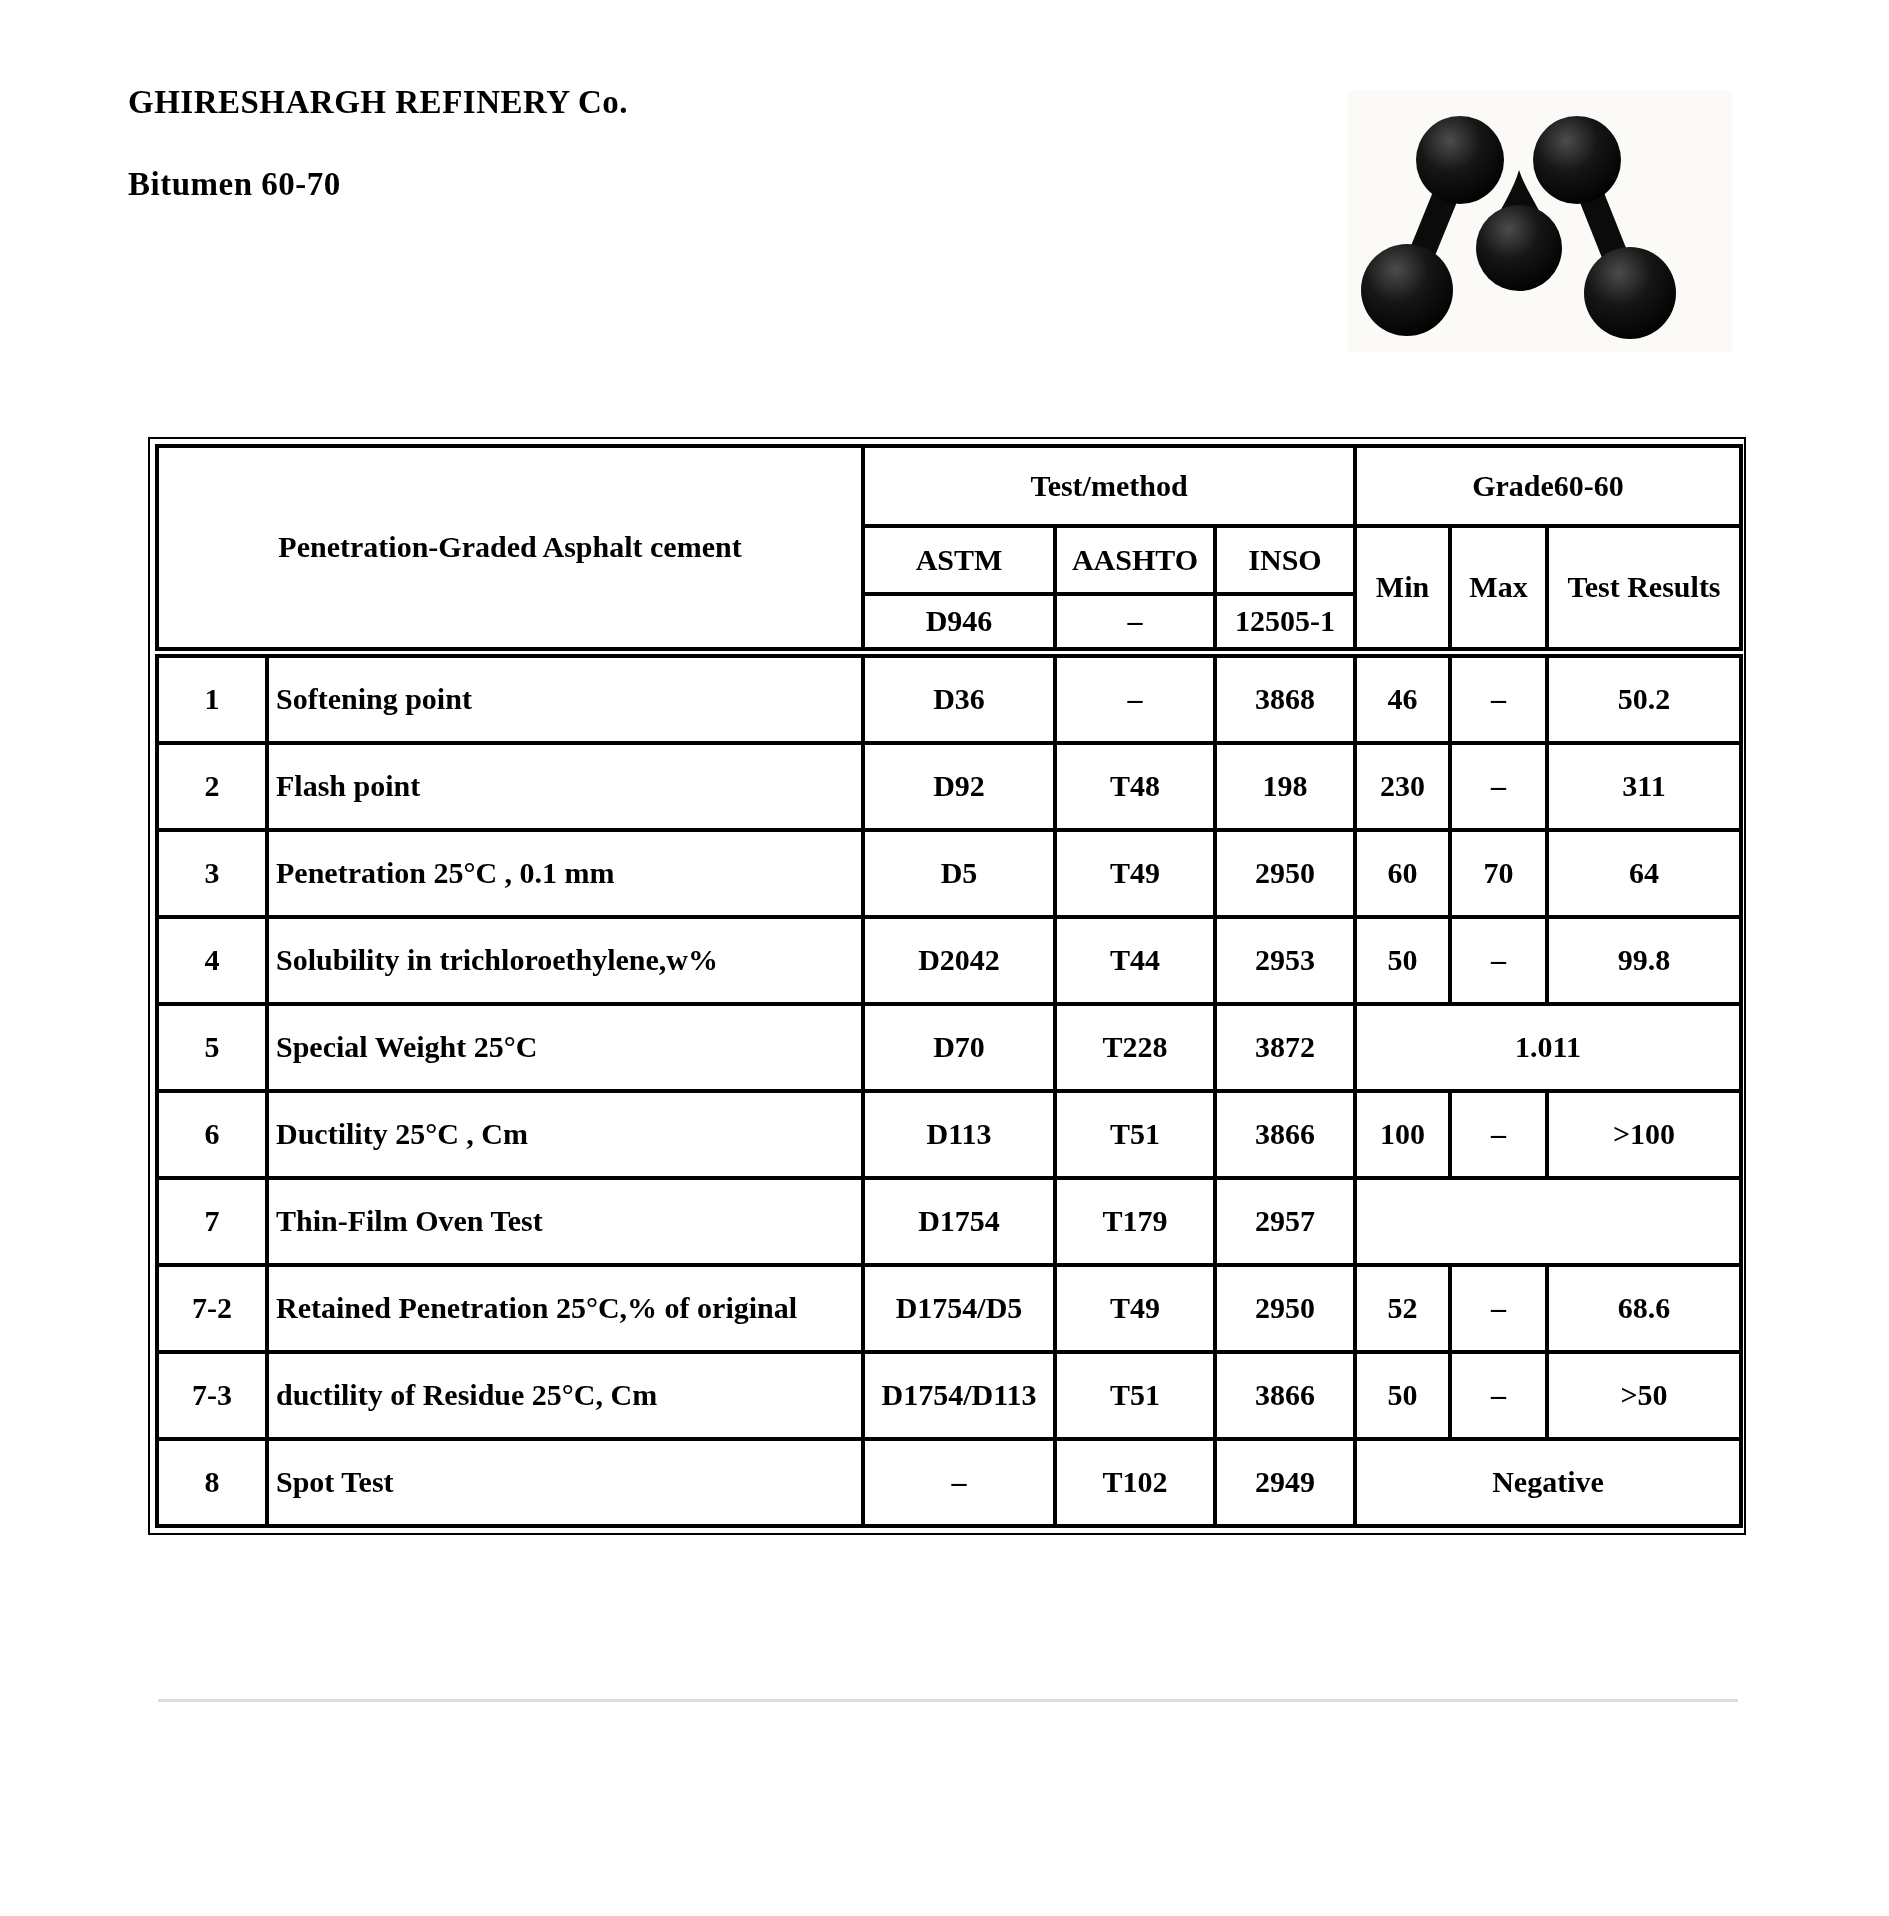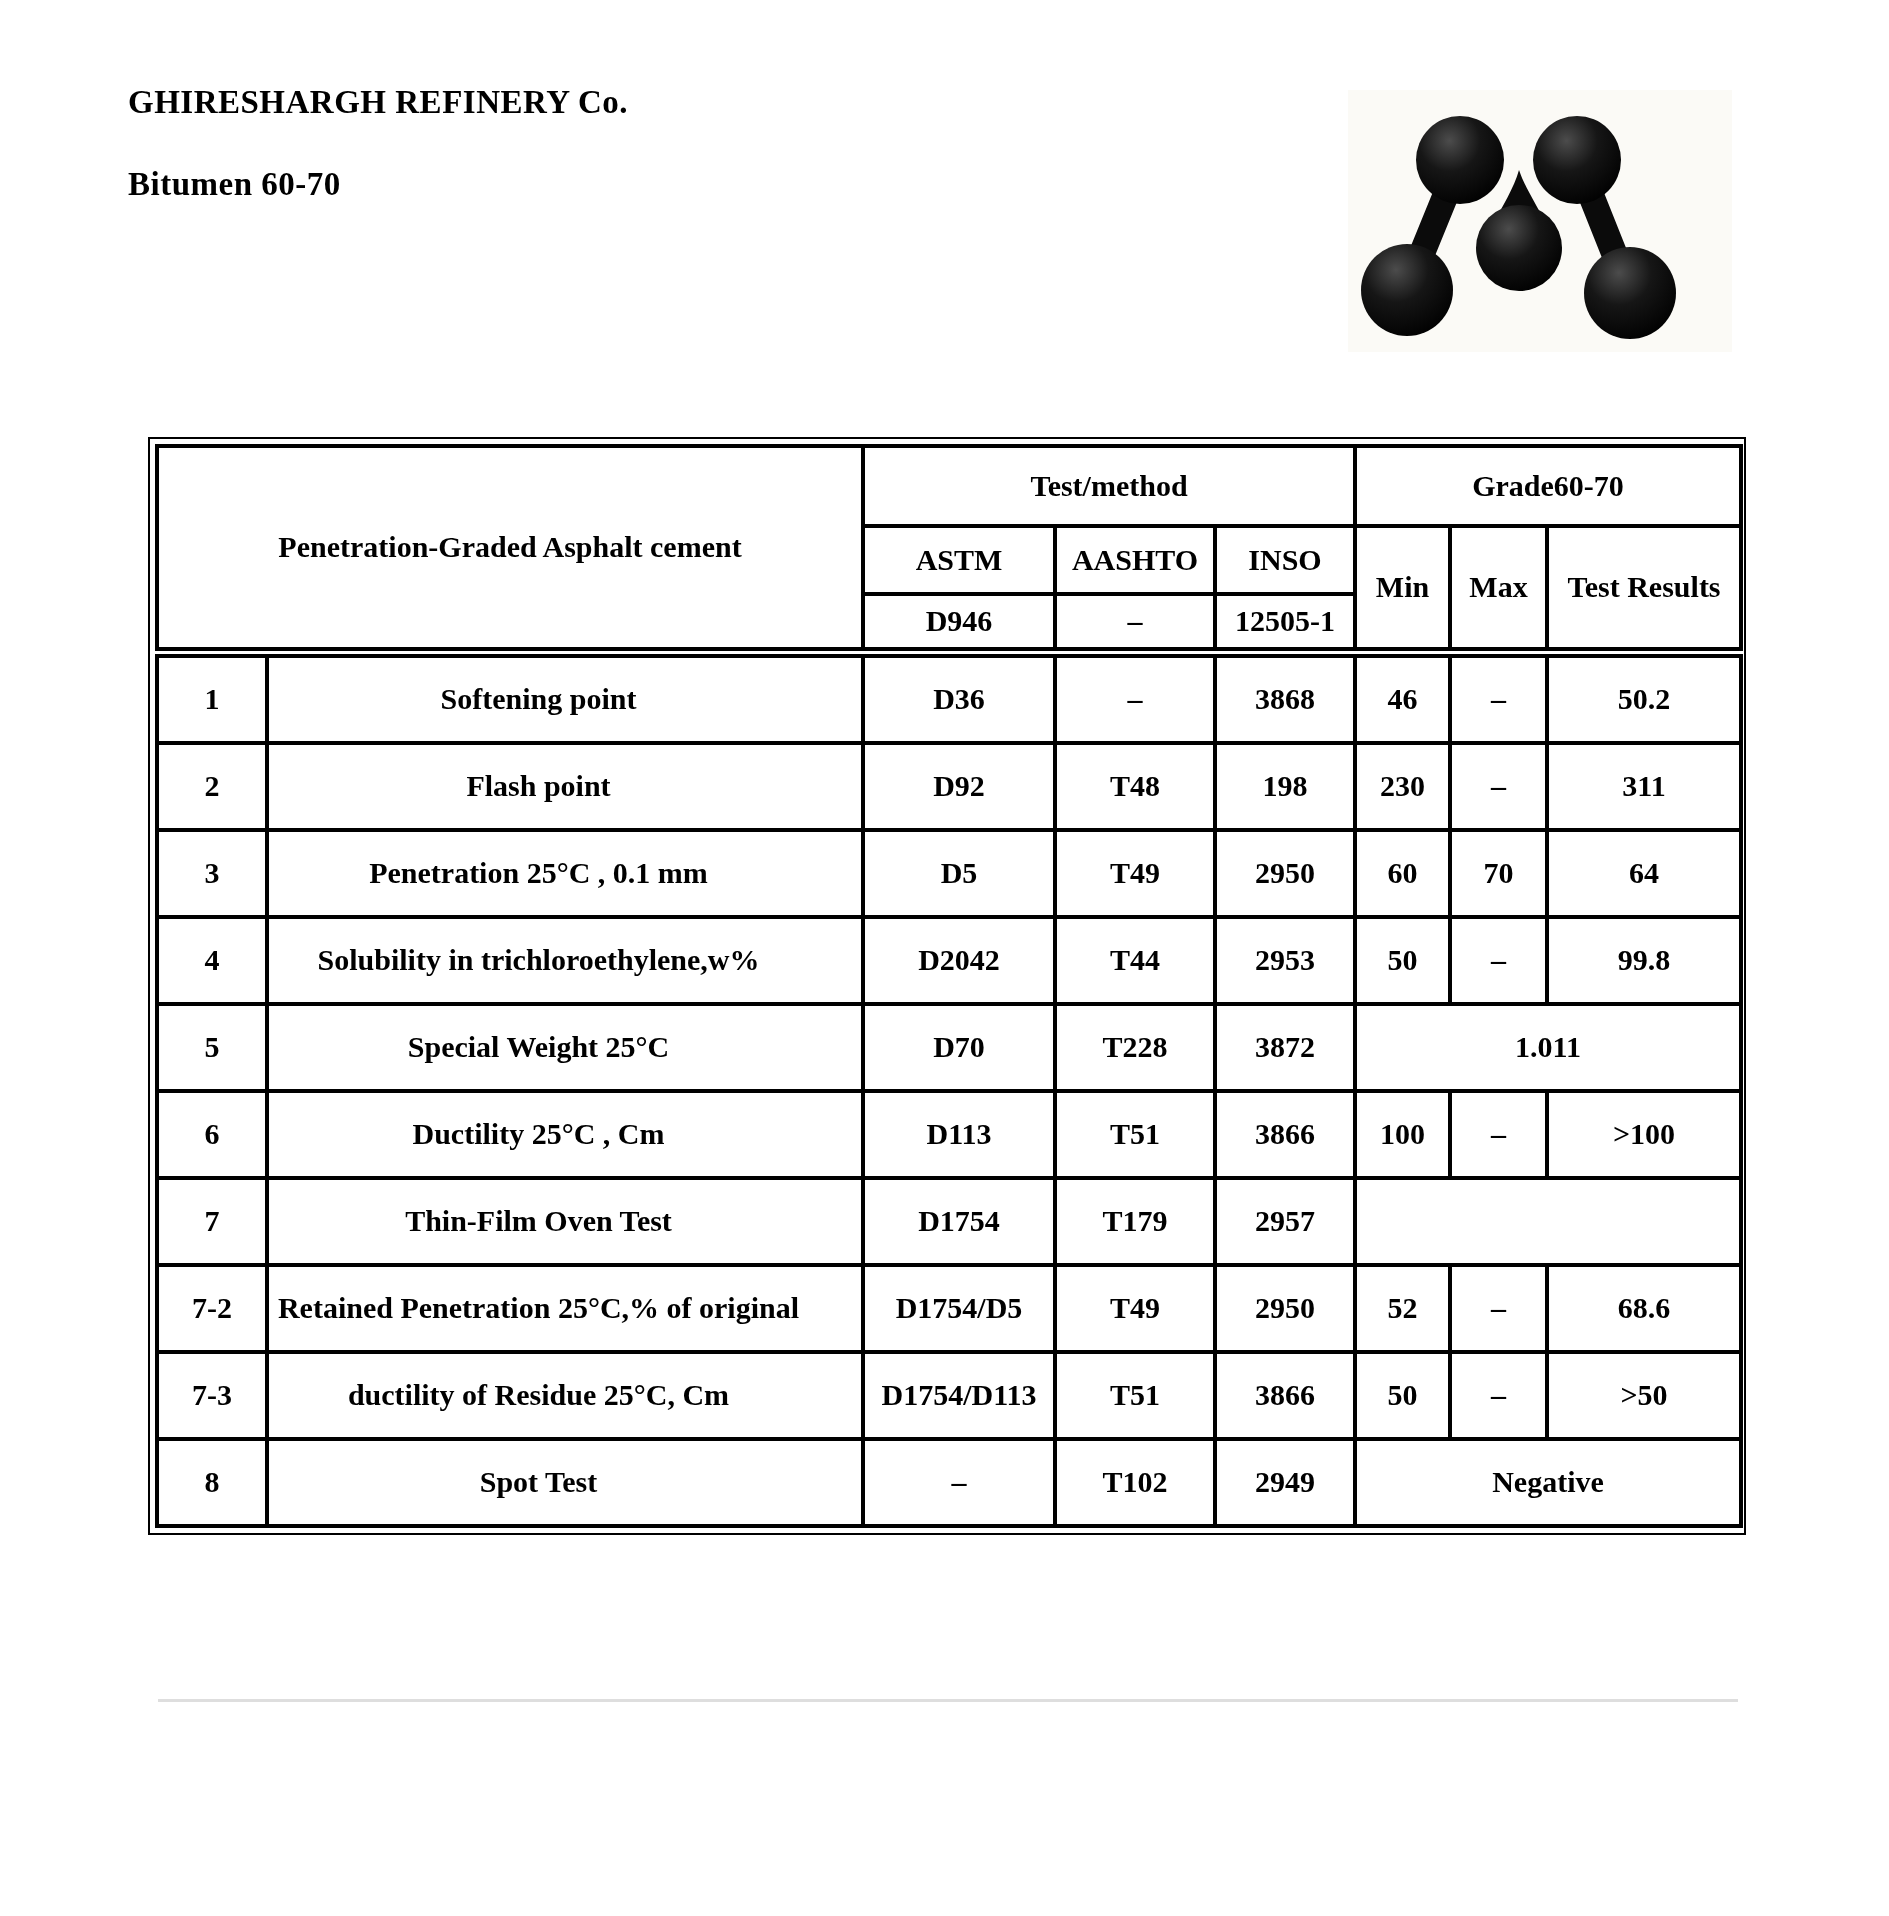--- a/index.html
+++ b/index.html
@@ -70,21 +70,21 @@
     overflow: hidden;
     line-height: 1.15;
   }
   .hr1 { height: 80px; }
   .hr2 { height: 68px; }
   .hr3 { height: 55px; }
   td.title-cell { font-size: 31px; }
   td.results-cell { padding: 0 22px; }
   table.spec-body tr { height: 87px; }
   table.spec-body td.c-name {
-    text-align: center;
+    text-align: left;
     padding: 0 60px 0 7px;
   }
   table.spec-body td.c-no { font-size: 30px; }
   table.spec-body td { white-space: normal; }
   table.spec-body td.c-val { white-space: nowrap; }
 
   
   .table-shadow {
     position: absolute;
     left: 158px;
@@ -138,21 +138,21 @@
           <col style="width:160px">
         <col style="width:140px">
           <col style="width:95px">
           <col style="width:97px">
           <col style="width:194px">
       </colgroup>
       <tbody>
         <tr class="hr1">
           <td class="title-cell" colspan="2" rowspan="3">Penetration-Graded Asphalt cement</td>
           <td colspan="3">Test/method</td>
-          <td colspan="3">Grade60-70</td>
+          <td colspan="3">Grade60-60</td>
         </tr>
         <tr class="hr2">
           <td>ASTM</td>
           <td>AASHTO</td>
           <td>INSO</td>
           <td rowspan="2">Min</td>
           <td rowspan="2">Max</td>
           <td rowspan="2" class="results-cell">Test Results</td>
         </tr>
         <tr class="hr3">

